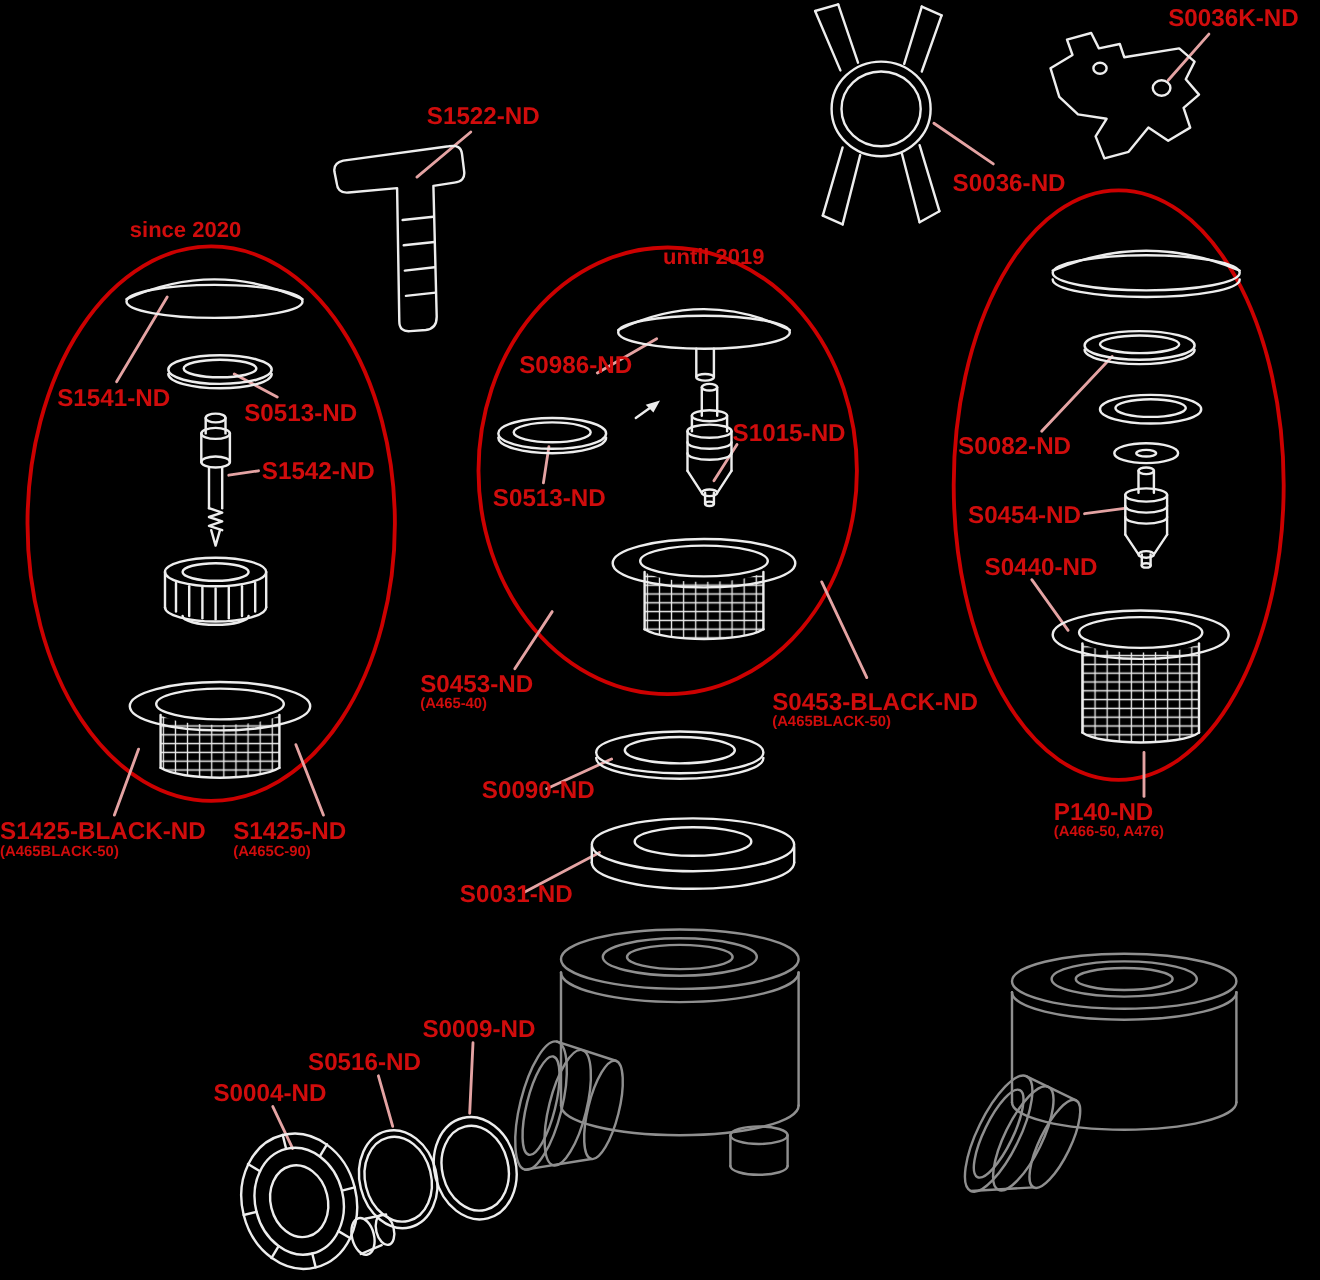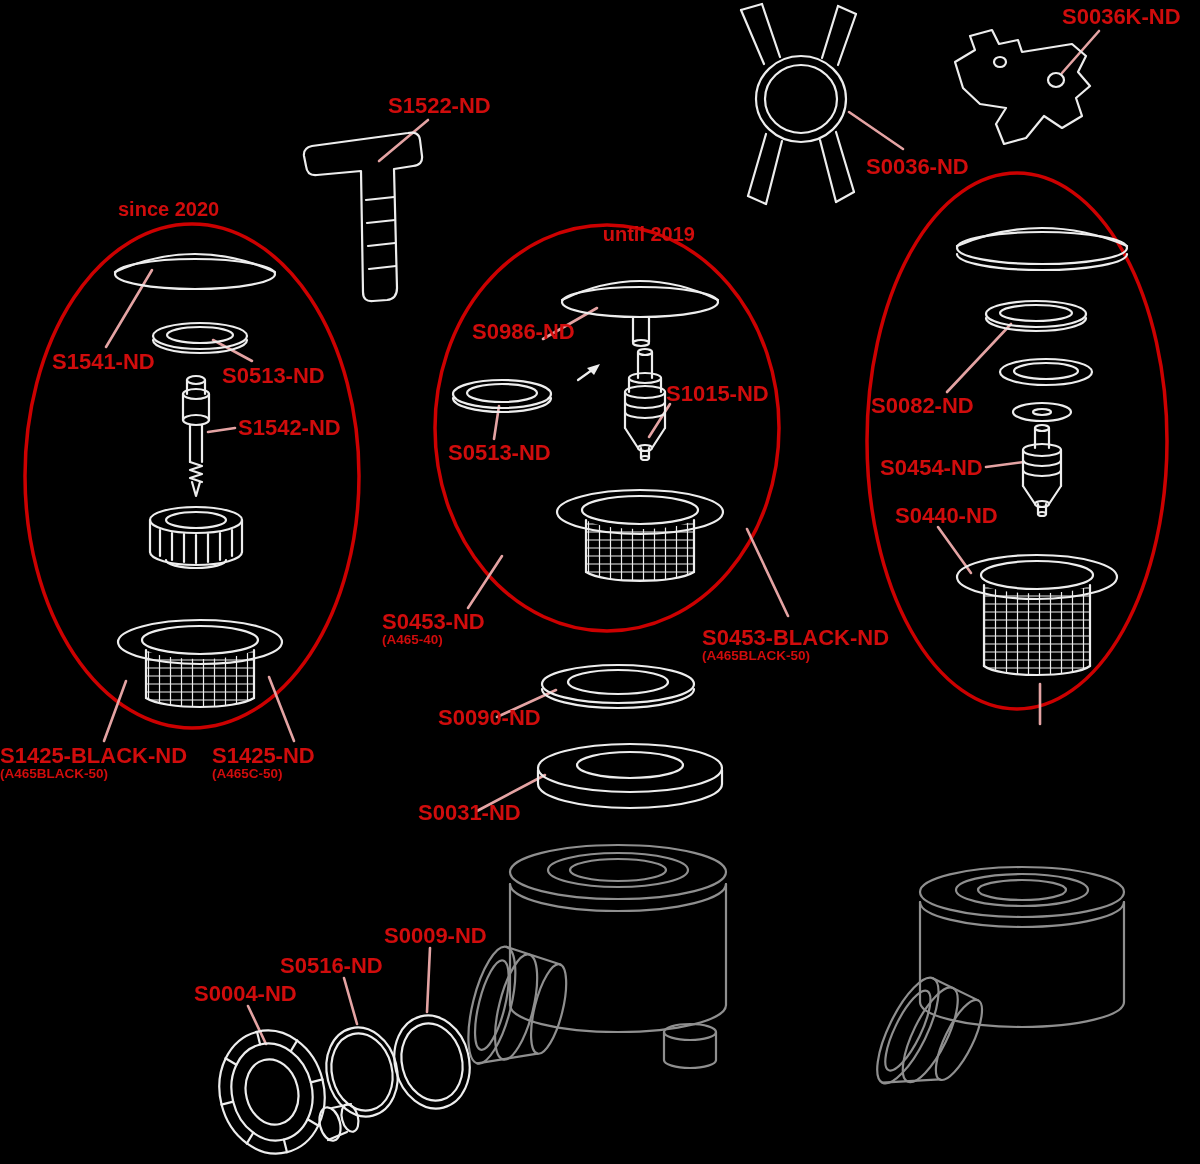--- a/index.html
+++ b/index.html
@@ -310,21 +310,21 @@
 <div class="lbl" style="left:52px;top:350px">S1541-ND</div>
 <div class="lbl" style="left:222px;top:364px">S0513-ND</div>
 <div class="lbl" style="left:238px;top:416px">S1542-ND</div>
 
 <div class="lbl center" style="left:0px;top:744px;width:205px">
   <span>S1425-BLACK-ND</span>
   <span class="code">(A465BLACK-50)</span>
 </div>
 <div class="lbl center" style="left:212px;top:744px;width:150px">
   <span>S1425-ND</span>
-  <span class="code">(A465C-50)</span>
+  <span class="code">(A465C-90)</span>
 </div>
 
 <div class="lbl" style="left:472px;top:320px">S0986-ND</div>
 <div class="lbl" style="left:666px;top:382px">S1015-ND</div>
 <div class="lbl" style="left:448px;top:441px">S0513-ND</div>
 
 <div class="lbl center" style="left:382px;top:610px;width:140px">
   <span>S0453-ND</span>
   <span class="code">(A465-40)</span>
 </div>
@@ -333,18 +333,22 @@
   <span class="code">(A465BLACK-50)</span>
 </div>
 
 <div class="lbl" style="left:438px;top:706px">S0090-ND</div>
 <div class="lbl" style="left:418px;top:801px">S0031-ND</div>
 
 <div class="lbl" style="left:871px;top:394px">S0082-ND</div>
 <div class="lbl" style="left:880px;top:456px">S0454-ND</div>
 <div class="lbl" style="left:895px;top:504px">S0440-ND</div>
 
+<div class="lbl center" style="left:958px;top:726px;width:165px">
+  <span>P140-ND</span>
+  <span class="code">(A466-50, A476)</span>
+</div>
 
 <div class="lbl" style="left:194px;top:982px">S0004-ND</div>
 <div class="lbl" style="left:280px;top:954px">S0516-ND</div>
 <div class="lbl" style="left:384px;top:924px">S0009-ND</div>
 
 </div>
 
 </body></html>

